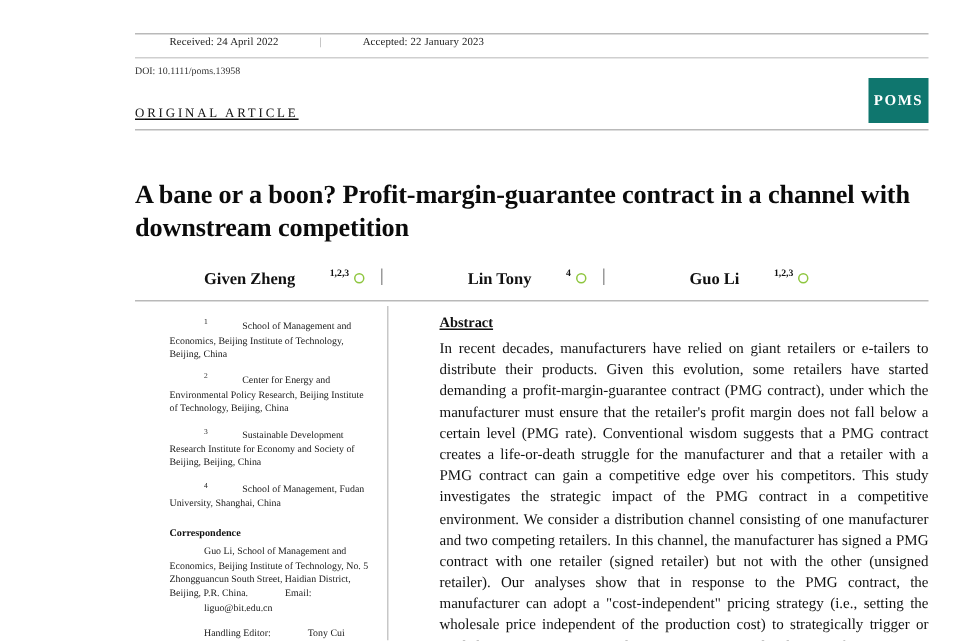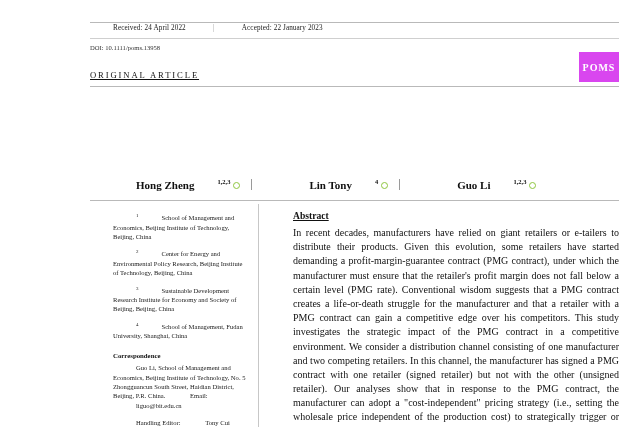--- a/index.html
+++ b/index.html
@@ -48,21 +48,21 @@
     left: 44px;
     top: 44px;
     font-size: 6.6px;
     color: #333;
   }
   .poms-badge {
     position: absolute;
     right: 44px;
     top: 52px;
     width: 40px; height: 30px;
-    background: #d946ef;
+    background: #0f766e;
     color: #ffffff;
     display: flex;
     align-items: center;
     justify-content: center;
     font-family: "Liberation Serif", serif;
     font-size: 10px;
     letter-spacing: 1px;
     font-weight: bold;
   }
   .article-type {
@@ -199,23 +199,24 @@
 
   <div class="header-rule2"></div>
 
   <div class="doi-line">DOI: 10.1111/poms.13958</div>
 
   <div class="poms-badge">POMS</div>
 
   <div class="article-type">ORIGINAL ARTICLE</div>
   <div class="type-rule"></div>
 
+  <h1 class="title">A bane or a boon? Profit-margin-guarantee contract in a channel with downstream competition</h1>
 
   <div class="authors">
-    <span class="author"><span>Hong Zheng</span><sup>1,2,3</sup><span class="orcid"></span></span>
+    <span class="author"><span>Given Zheng</span><sup>1,2,3</sup><span class="orcid"></span></span>
     <span class="author-sep"></span>
     <span class="author"><span>Lin Tony</span><sup>4</sup><span class="orcid"></span></span>
     <span class="author-sep"></span>
     <span class="author"><span>Guo Li</span><sup>1,2,3</sup><span class="orcid"></span></span>
   </div>
 
   <div class="col-rule"></div>
 
   <div class="divider-v"></div>
 

